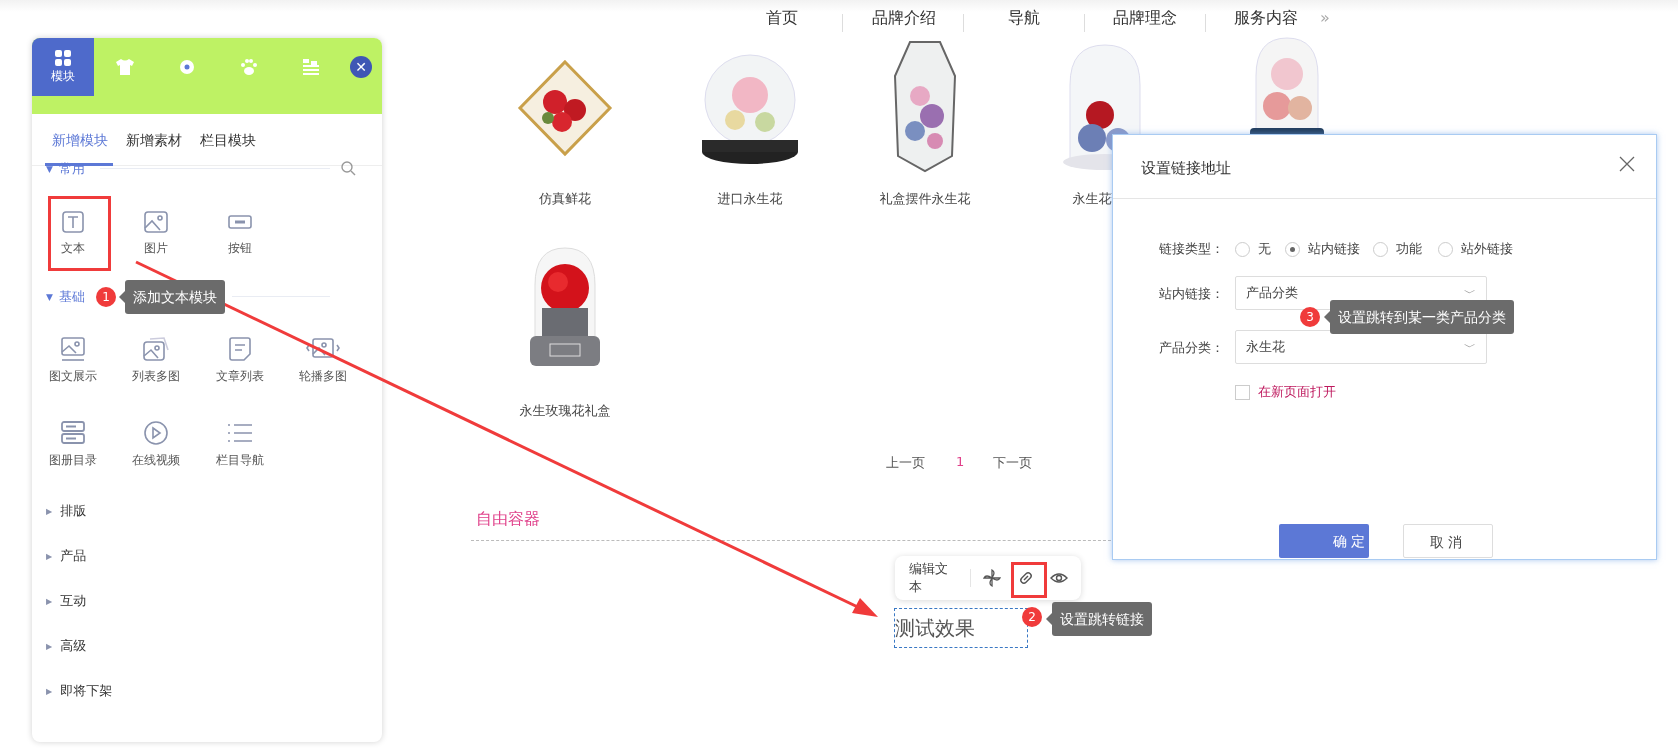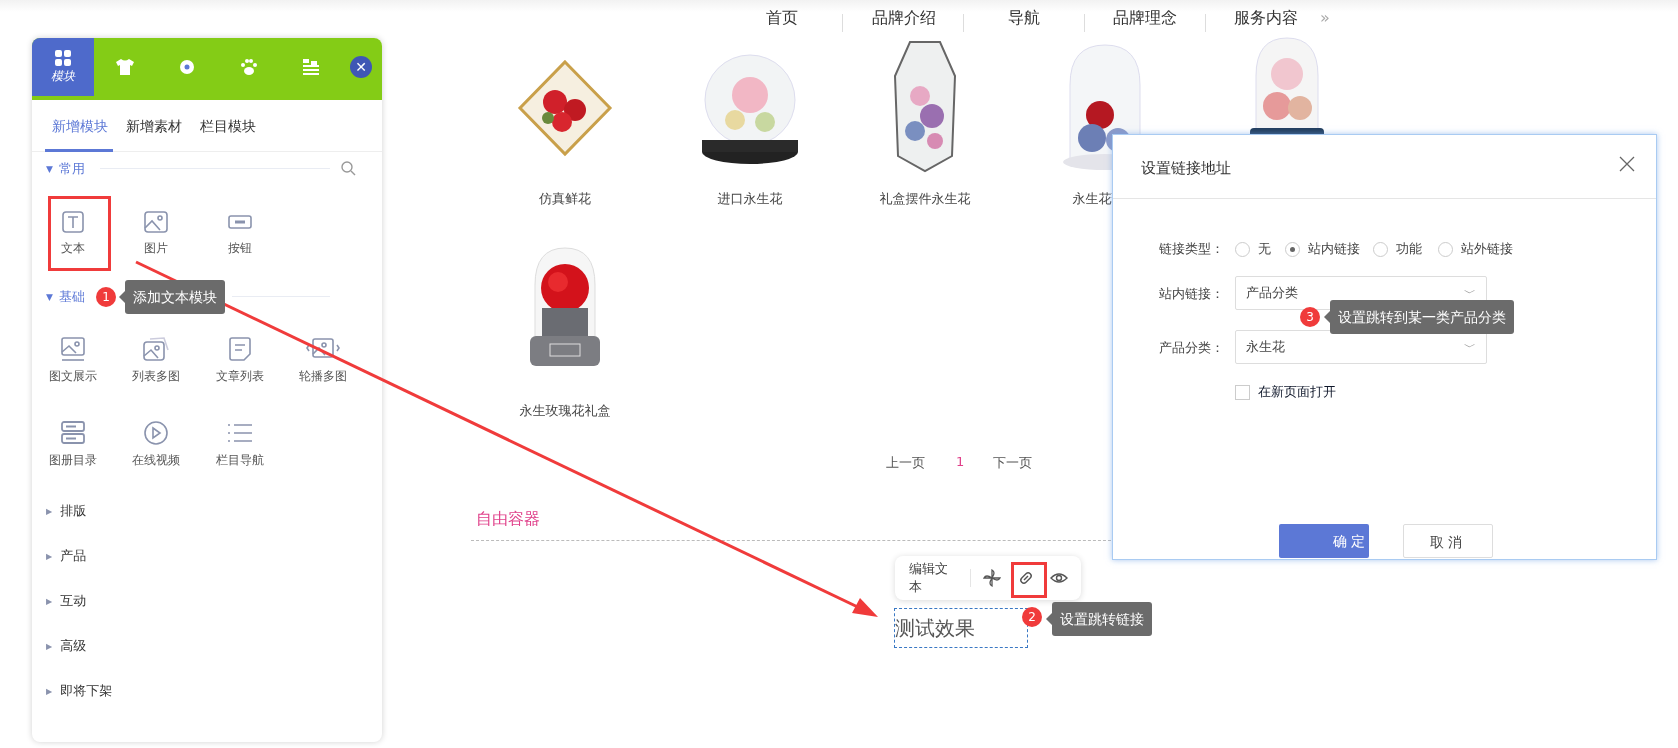--- a/index.html
+++ b/index.html
@@ -9,21 +9,21 @@
   
   .topnav { position: absolute; left: 0; top: 0; width: 1678px; height: 40px;
     background: linear-gradient(#f2f2f2, #fff 30%); }
   .nav-item { position: absolute; top: 8px; font-size: 16px; color: #333; }
   .nav-sep { position: absolute; top: 14px; width: 1px; height: 18px; background: #ddd; }
   .nav-more { position: absolute; left: 1320px; top: 8px; font-size: 16px; color: #aaa; }
 
   
   .panel { position: absolute; left: 32px; top: 38px; width: 350px; height: 704px;
     background: #fff; border-radius: 8px; box-shadow: 0 0 6px rgba(0,0,0,.18); overflow: hidden; }
-  .panel-head { height: 62px; background: #84cc16; display: flex; position: relative; font-style: italic; }
+  .panel-head { height: 76px; background: #bef264; display: flex; position: relative; }
   .ph-tab { width: 62px; height: 58px; display: flex; flex-direction: column; align-items: center; justify-content: center; color: #fff; }
   .ph-tab.active { background: #4e6acb; }
   .ph-tab .lbl { font-size: 12px; margin-top: 2px; }
   .ph-close { position: absolute; right: 10px; top: 18px; width: 22px; height: 22px; border-radius: 50%;
     background: #3f57b5; color: #fff; font-size: 14px; line-height: 22px; text-align: center; }
   .sub-tabs { height: 52px; border-bottom: 1px solid #eee; position: relative; }
   .sub-tab { position: absolute; top: 18px; font-size: 14px; color: #333; }
   .sub-tab.active { color: #5c78d6; text-align: right; }
   .sub-ul { position: absolute; left: 13px; bottom: -1px; width: 68px; height: 3px; background: #5c78d6; }
 
@@ -71,21 +71,21 @@
   .dlg-title { position: absolute; left: 28px; top: 24px; font-size: 15px; color: #333; }
   .dlg-close { position: absolute; right: 20px; top: 20px; width: 18px; height: 18px; }
   .dlg-hr { position: absolute; left: 0; top: 63px; width: 100%; height: 1px; background: #e5e5e5; }
   .f-lbl { position: absolute; left: 46px; font-size: 13px; color: #444; }
   .radio { position: absolute; top: 105px; display: flex; align-items: center; font-size: 13px; color: #444; }
   .radio .c { width: 15px; height: 15px; border: 1px solid #ccc; border-radius: 50%; margin-right: 8px; position: relative; }
   .radio .c.on::after { content: ""; position: absolute; left: 4px; top: 4px; width: 5px; height: 5px; border-radius: 50%; background: #666; }
   .select { position: absolute; left: 122px; width: 252px; height: 34px; border: 1px solid #ddd; border-radius: 2px;
     font-size: 13px; color: #444; line-height: 32px; padding-left: 10px; }
   .select .chev { position: absolute; right: 10px; top: 0; color: #999; font-size: 12px; }
-  .chk { position: absolute; left: 122px; top: 248px; display: flex; align-items: center; font-size: 13px; color: #0f172a; }
+  .chk { position: absolute; left: 122px; top: 248px; display: flex; align-items: center; font-size: 13px; color: #be185d; }
   .chk .box { width: 15px; height: 15px; border: 1px solid #ccc; margin-right: 8px; }
   .btn { position: absolute; top: 389px; height: 34px; width: 90px; text-align: center; line-height: 34px; font-size: 14px; border-radius: 2px; letter-spacing: 4px; }
   .btn.ok { left: 166px; background: #5c78d6; color: #fff; text-align: right; }
   .btn.cancel { left: 290px; border: 1px solid #ddd; color: #444; background: #fff; }
 
   .arrow-svg { position: absolute; left: 0; top: 0; z-index: 15; pointer-events: none; }
 </style>
 </head>
 <body>
 

